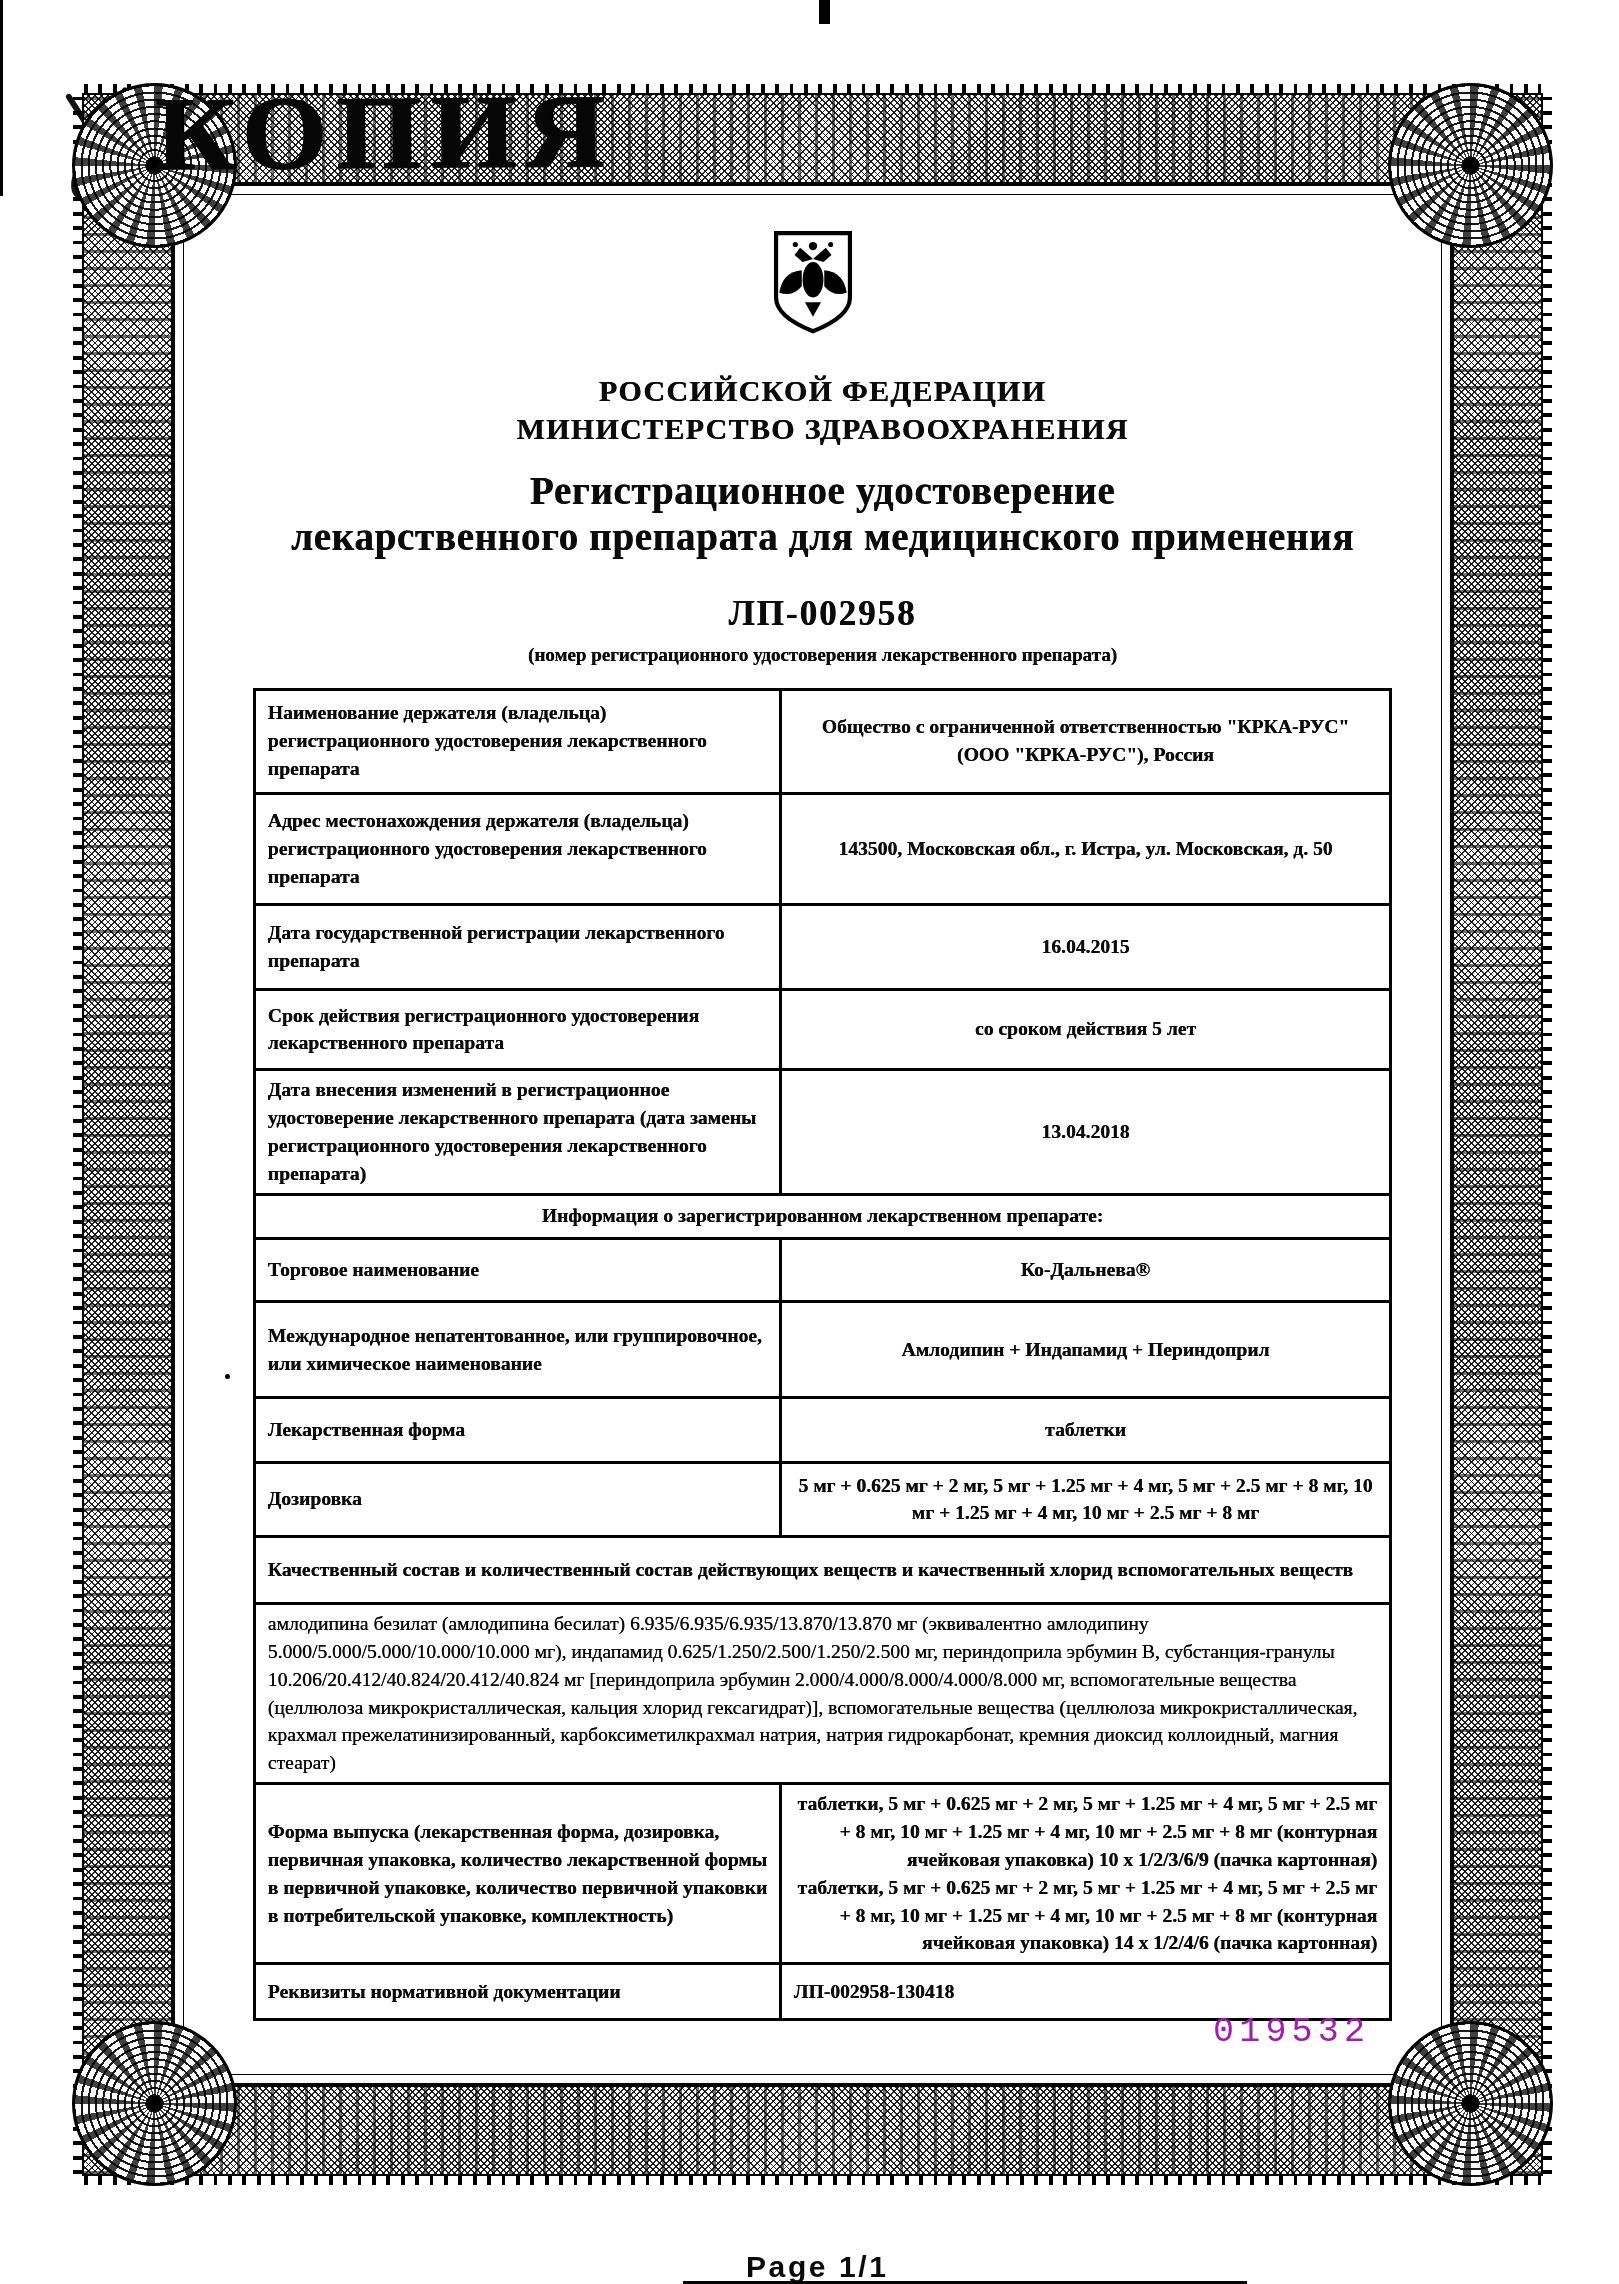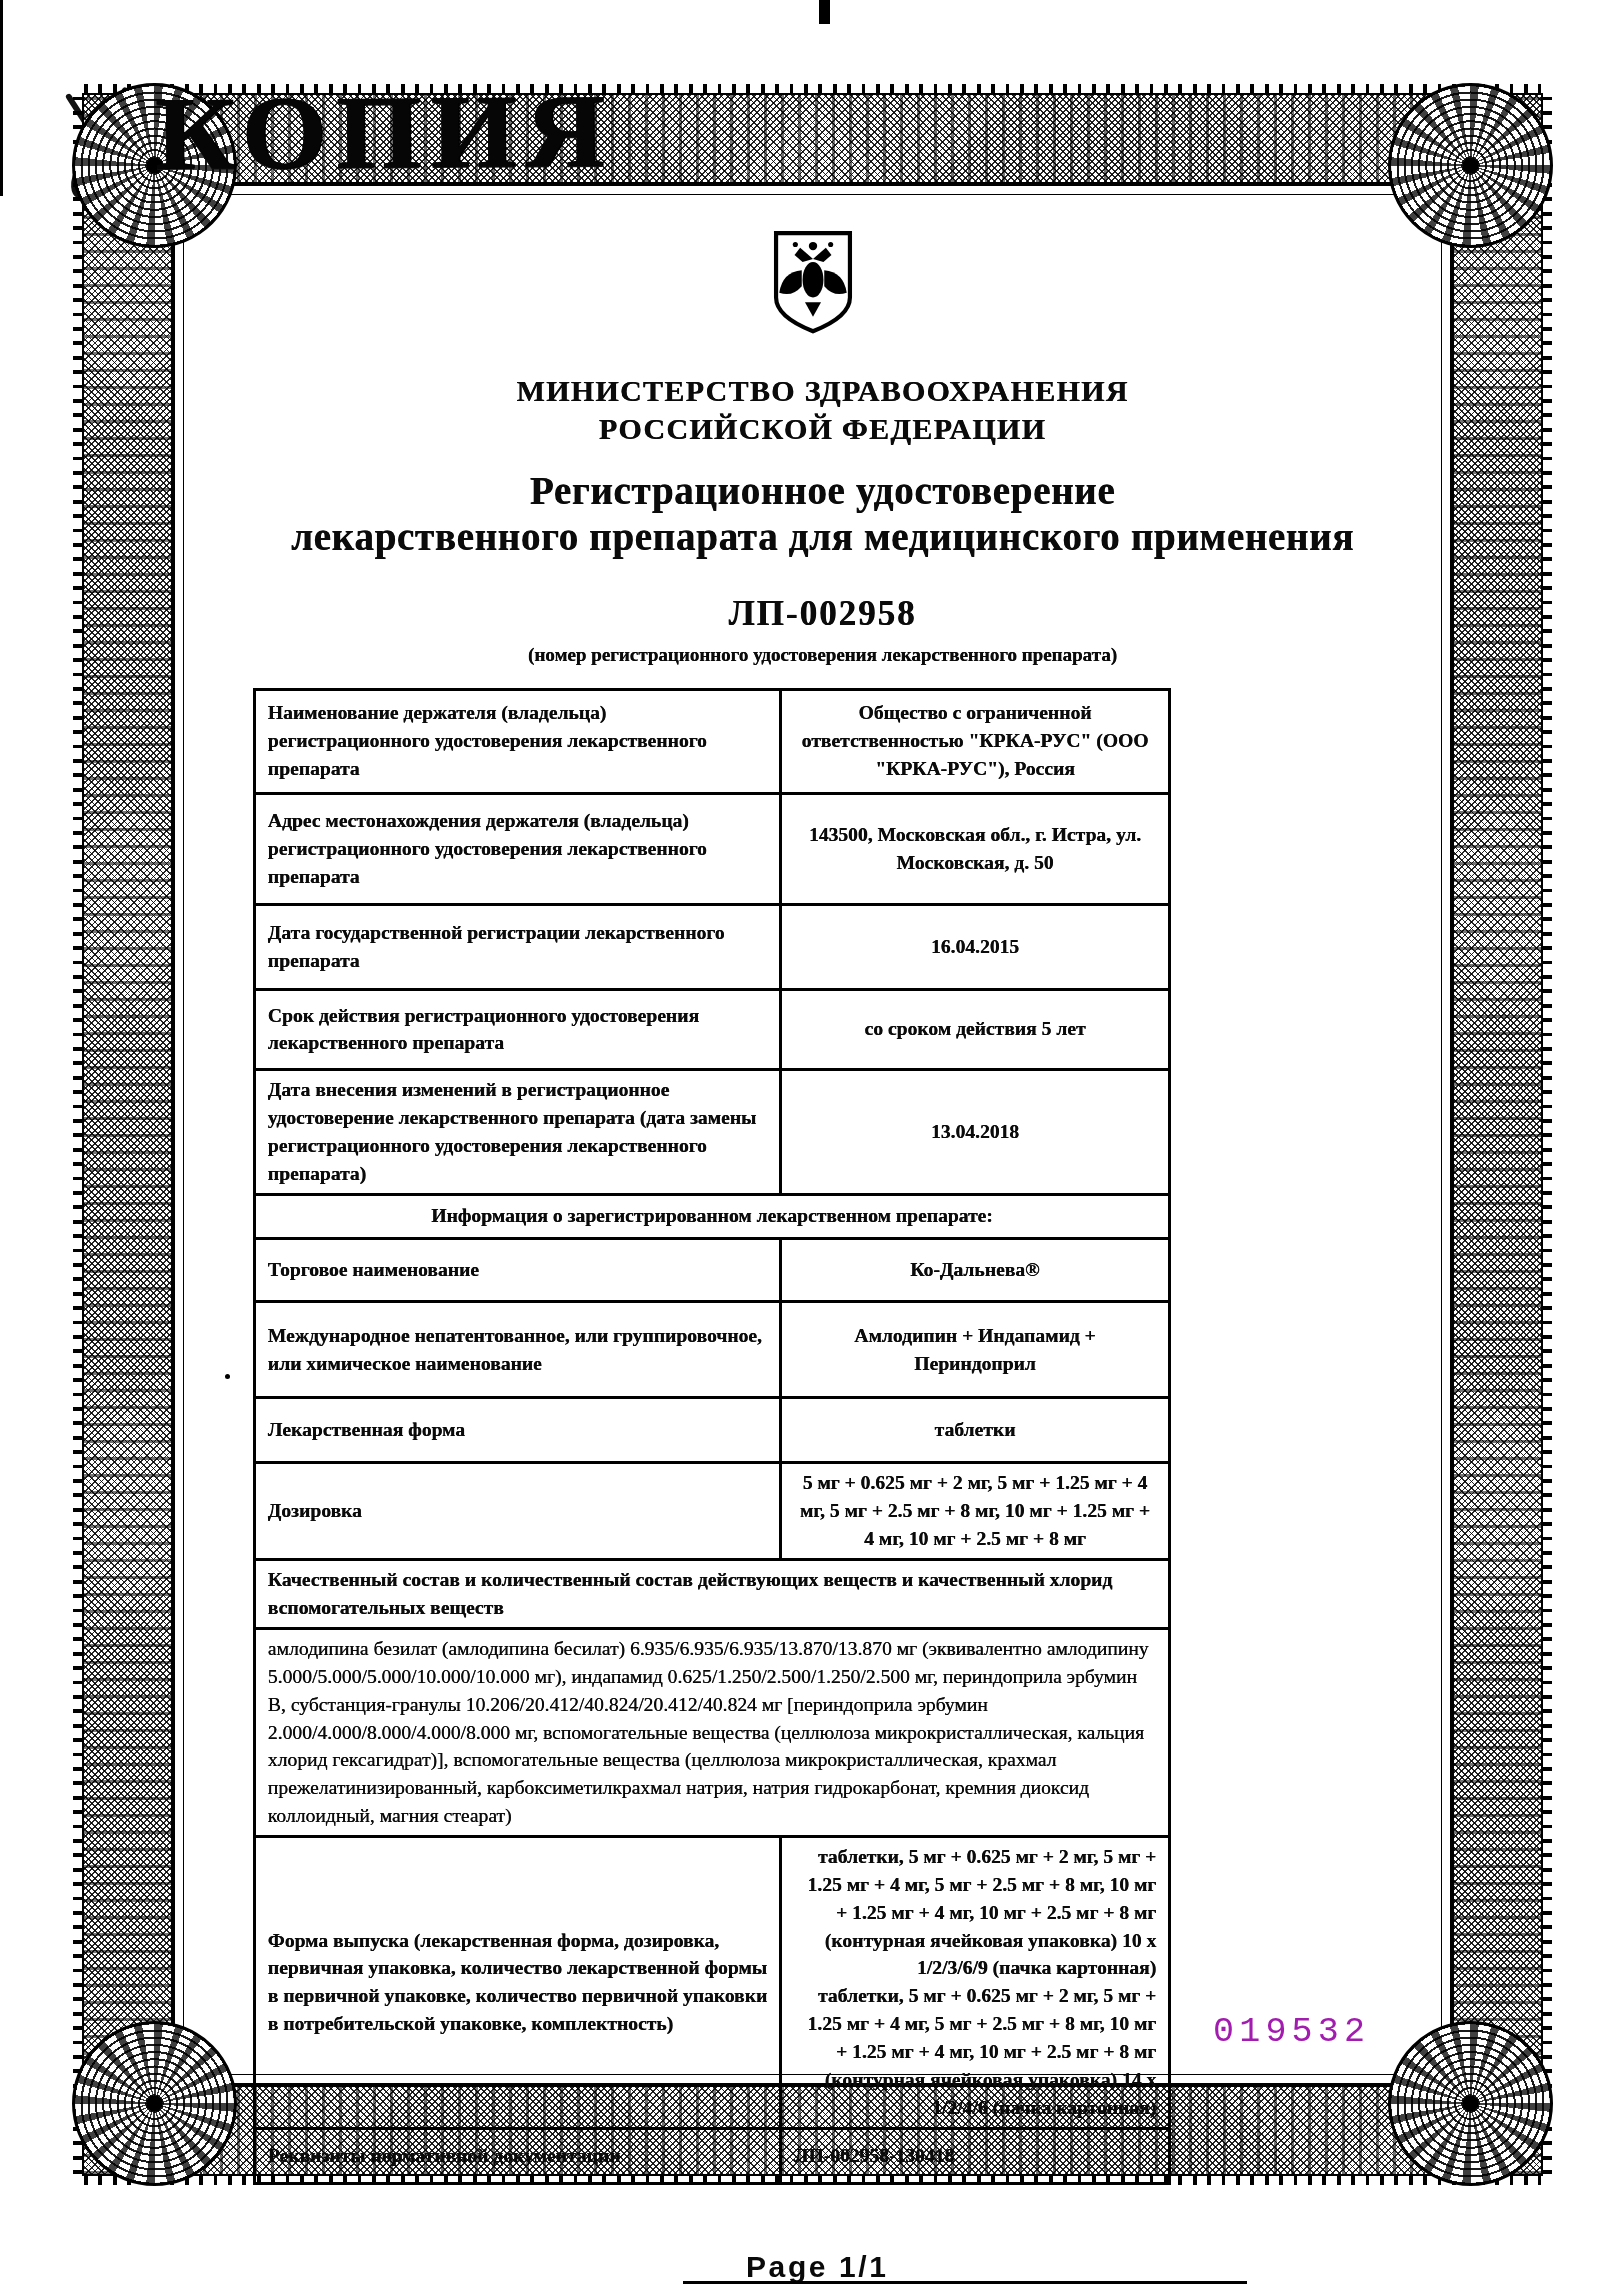--- a/index.html
+++ b/index.html
@@ -55,21 +55,21 @@
   .ministry{font-size:30px;font-weight:bold;letter-spacing:1.3px;line-height:1.28;
     text-shadow:0.4px 0 0 currentColor;}
   .doc-title{margin-top:19.6px;font-size:39px;font-weight:bold;line-height:1.18;letter-spacing:0.7px;
     text-shadow:0.5px 0 0 currentColor;}
   .reg-number{margin-top:34px;font-size:35px;font-weight:bold;letter-spacing:2px;
     text-underline-offset:5.2px;text-decoration-thickness:2.6px;
     text-shadow:0.5px 0 0 currentColor;}
   .reg-caption{margin-top:9.1px;font-size:19px;font-weight:bold;text-shadow:0.3px 0 0 currentColor;}
 
   
-  table.reg{margin-top:22px;width:918px;border-collapse:collapse;table-layout:fixed;
+  table.reg{margin-top:22px;width:1139px;border-collapse:collapse;table-layout:fixed;
     font-size:19.6px;line-height:1.42;text-align:left;}
   table.reg td{border:3.3px solid #000;padding:5.2px 11.8px;vertical-align:middle;
     text-shadow:0.3px 0 0 currentColor;overflow:hidden;}
   td.lbl{font-weight:bold;width:526px;}
   td.val{font-weight:bold;text-align:center;}
   td.section{font-weight:bold;text-align:center;}
   td.comp-title{font-weight:bold;text-align:left;}
   td.comp-text{font-weight:normal;text-align:left;text-shadow:none;}
   td.rel{font-weight:bold;text-align:right;}
   td.docs{font-weight:bold;text-align:left;}
@@ -136,22 +136,22 @@
         <path d="M21 25 q-12 1 -14 14 q8 3 14 -4 Z"></path>
         <path d="M35 25 q12 1 14 14 q-8 3 -14 -4 Z"></path>
         <path d="M23 45 h10 l-5 9 Z"></path>
         <circle cx="17" cy="9" r="1.6"></circle>
           <circle cx="39" cy="9" r="1.6"></circle>
       </g>
     </svg>
   </div>
 
   <div class="content">
+    <div class="ministry">РОССИЙСКОЙ ФЕДЕРАЦИИ</div>
     <div class="ministry">МИНИСТЕРСТВО ЗДРАВООХРАНЕНИЯ</div>
-    <div class="ministry">РОССИЙСКОЙ ФЕДЕРАЦИИ</div>
     <div class="doc-title">Регистрационное удостоверение</div>
     <div class="doc-title" style="margin-top:0;">лекарственного препарата для медицинского применения</div>
     <div class="reg-number">ЛП-002958</div>
     <div class="reg-caption">(номер регистрационного удостоверения лекарственного препарата)</div>
 
     <table class="reg">
       <colgroup>
           <col style="width:526px">
           <col>
         </colgroup>

